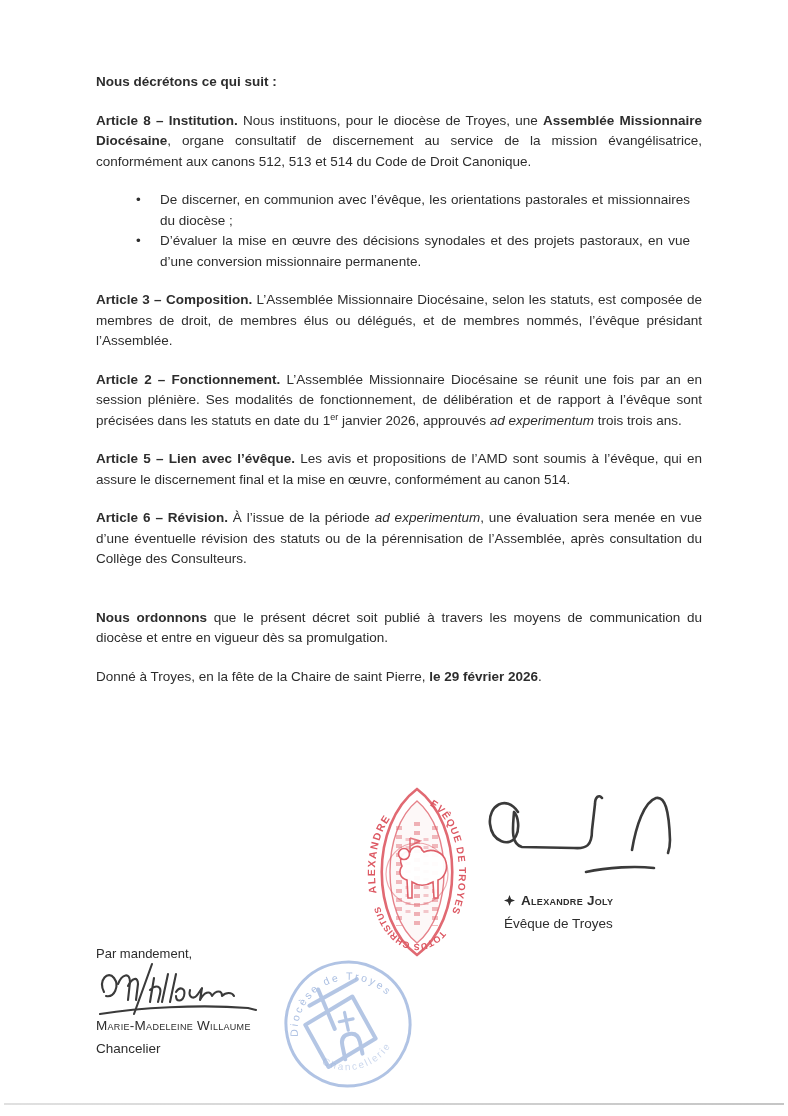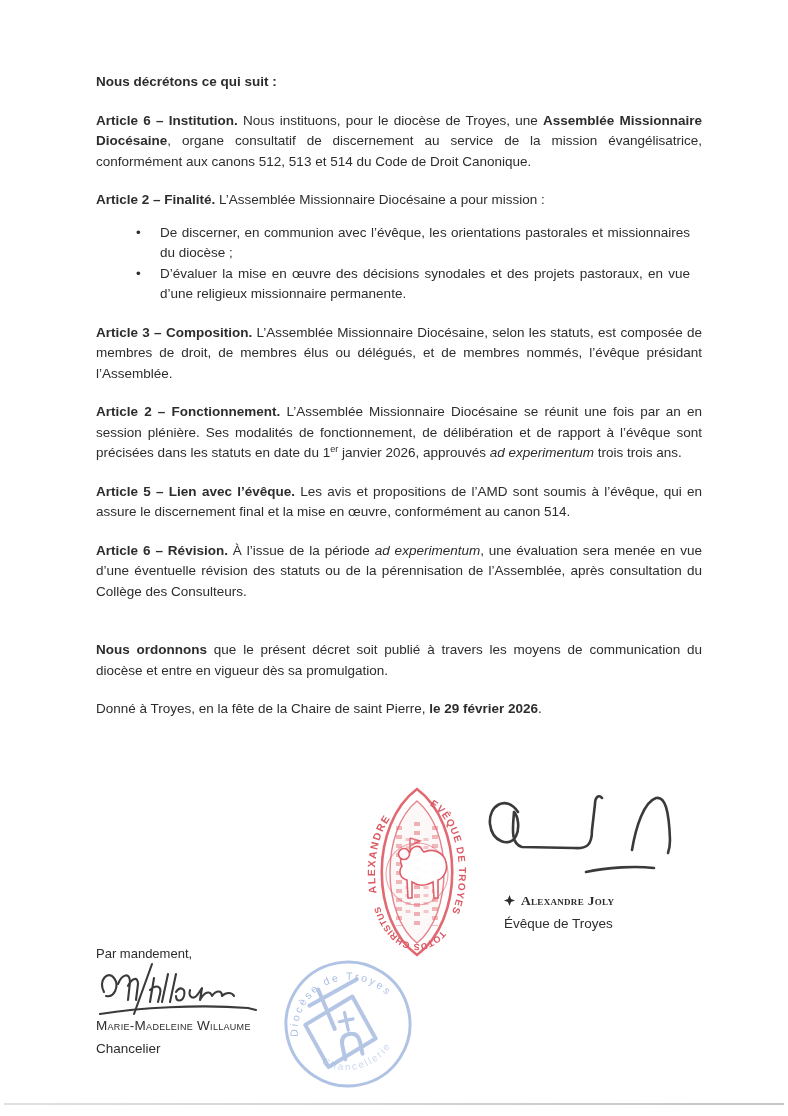--- a/index.html
+++ b/index.html
@@ -17,46 +17,45 @@
   ul.bullets{list-style:none;margin:12px;padding:0 0 0 52px;}
   ul.bullets li{position:relative;}
   ul.bullets li::before{content:"\2022";position:absolute;left:-24px;top:0;font-size:13.5px;}
   .order{margin-top:38px !important;}
   
   .seal{position:absolute;left:352px;top:786px;width:130px;height:172px;opacity:.88;}
   .bishop-sig{position:absolute;left:482px;top:786px;}
   .bishop-id{position:absolute;left:504px;top:889px;font-size:13.5px;line-height:23px;}
   .bishop-name-line{display:flex;align-items:center;gap:6px;}
   .sc{font-variant:small-caps;letter-spacing:.3px;}
-  .bold{font-weight:bold;font-family:Liberation Serif, serif;}
+  .bold{font-weight:bold;}
   .par-mandement{position:absolute;left:96px;top:946px;font-size:13px;}
   .chanc-sig{position:absolute;left:88px;top:962px;}
   .chanc-id{position:absolute;left:96px;top:1014px;font-size:13.5px;line-height:23px;}
   .stamp-wrap{position:absolute;left:278px;top:954px;width:140px;height:140px;
               transform:rotate(-12deg);opacity:.82;}
   .page-edge{position:absolute;left:4px;width:780px;top:1103px;height:2px;
              background:linear-gradient(to right,#dddddd,#bfbfbf);opacity:.9;}
   svg text{font-family:"Liberation Sans",sans-serif;}
 </style>
 </head>
 <body>
 
 <div class="page">
 
   <div class="content">
 
     <p><b>Nous décrétons ce qui suit :</b></p>
 
-    <p><b>Article 6 – Institution.</b><span> Nous instituons, pour le diocèse de Troyes, une </span><b>Assemblée Missionnaire Diocésaine</b><span>, organe consultatif de discernement au service de la mission évangélisatrice, conformément aux canons 512, 513 et 514 du Code de Droit Canonique.</span></p>
+    <p><b>Article 8 – Institution.</b><span> Nous instituons, pour le diocèse de Troyes, une </span><b>Assemblée Missionnaire Diocésaine</b><span>, organe consultatif de discernement au service de la mission évangélisatrice, conformément aux canons 512, 513 et 514 du Code de Droit Canonique.</span></p>
 
     <div class="para">
-      <p class="tight"><b>Article 2 – Finalité.</b><span> L’Assemblée Missionnaire Diocésaine a pour mission :</span></p>
       <ul class="bullets">
         <li><span>De discerner, en communion avec l’évêque, les orientations pastorales et missionnaires du diocèse ;</span></li>
-        <li><span>D’évaluer la mise en œuvre des décisions synodales et des projets pastoraux, en vue d’une religieux missionnaire permanente.</span></li>
+        <li><span>D’évaluer la mise en œuvre des décisions synodales et des projets pastoraux, en vue d’une conversion missionnaire permanente.</span></li>
       </ul>
     </div>
 
     <p><b>Article 3 – Composition.</b><span> L’Assemblée Missionnaire Diocésaine, selon les statuts, est composée de membres de droit, de membres élus ou délégués, et de membres nommés, l’évêque présidant l’Assemblée.</span></p>
 
     <p><b>Article 2 – Fonctionnement.</b><span> L’Assemblée Missionnaire Diocésaine se réunit une fois par an en session plénière. Ses modalités de fonctionnement, de délibération et de rapport à l’évêque sont précisées dans les statuts en date du 1</span><sup>er</sup><span> janvier 2026, approuvés </span><i>ad experimentum</i><span> trois trois ans.</span></p>
 
     <p><b>Article 5 – Lien avec l’évêque.</b><span> Les avis et propositions de l’AMD sont soumis à l’évêque, qui en assure le discernement final et la mise en œuvre, conformément au canon 514.</span></p>
 
     <p><b>Article 6 – Révision.</b><span> À l’issue de la période </span><i>ad experimentum</i><span>, une évaluation sera menée en vue d’une éventuelle révision des statuts ou de la pérennisation de l’Assemblée, après consultation du Collège des Consulteurs.</span></p>

